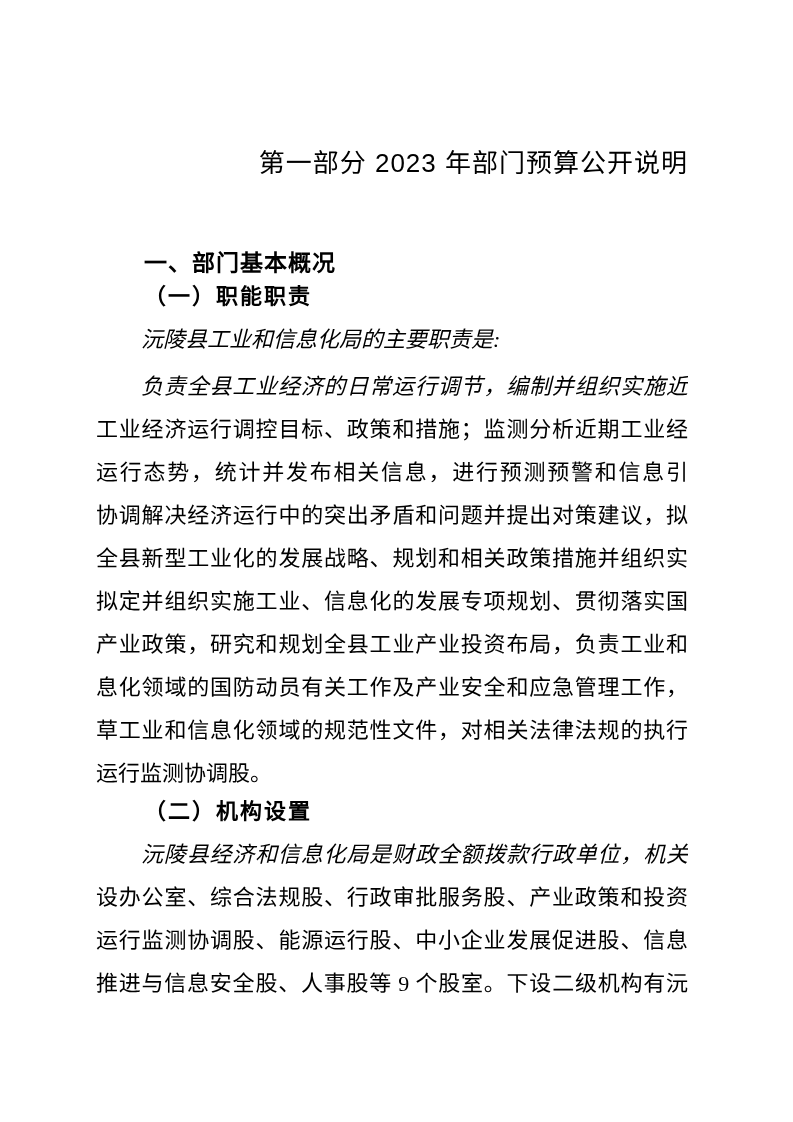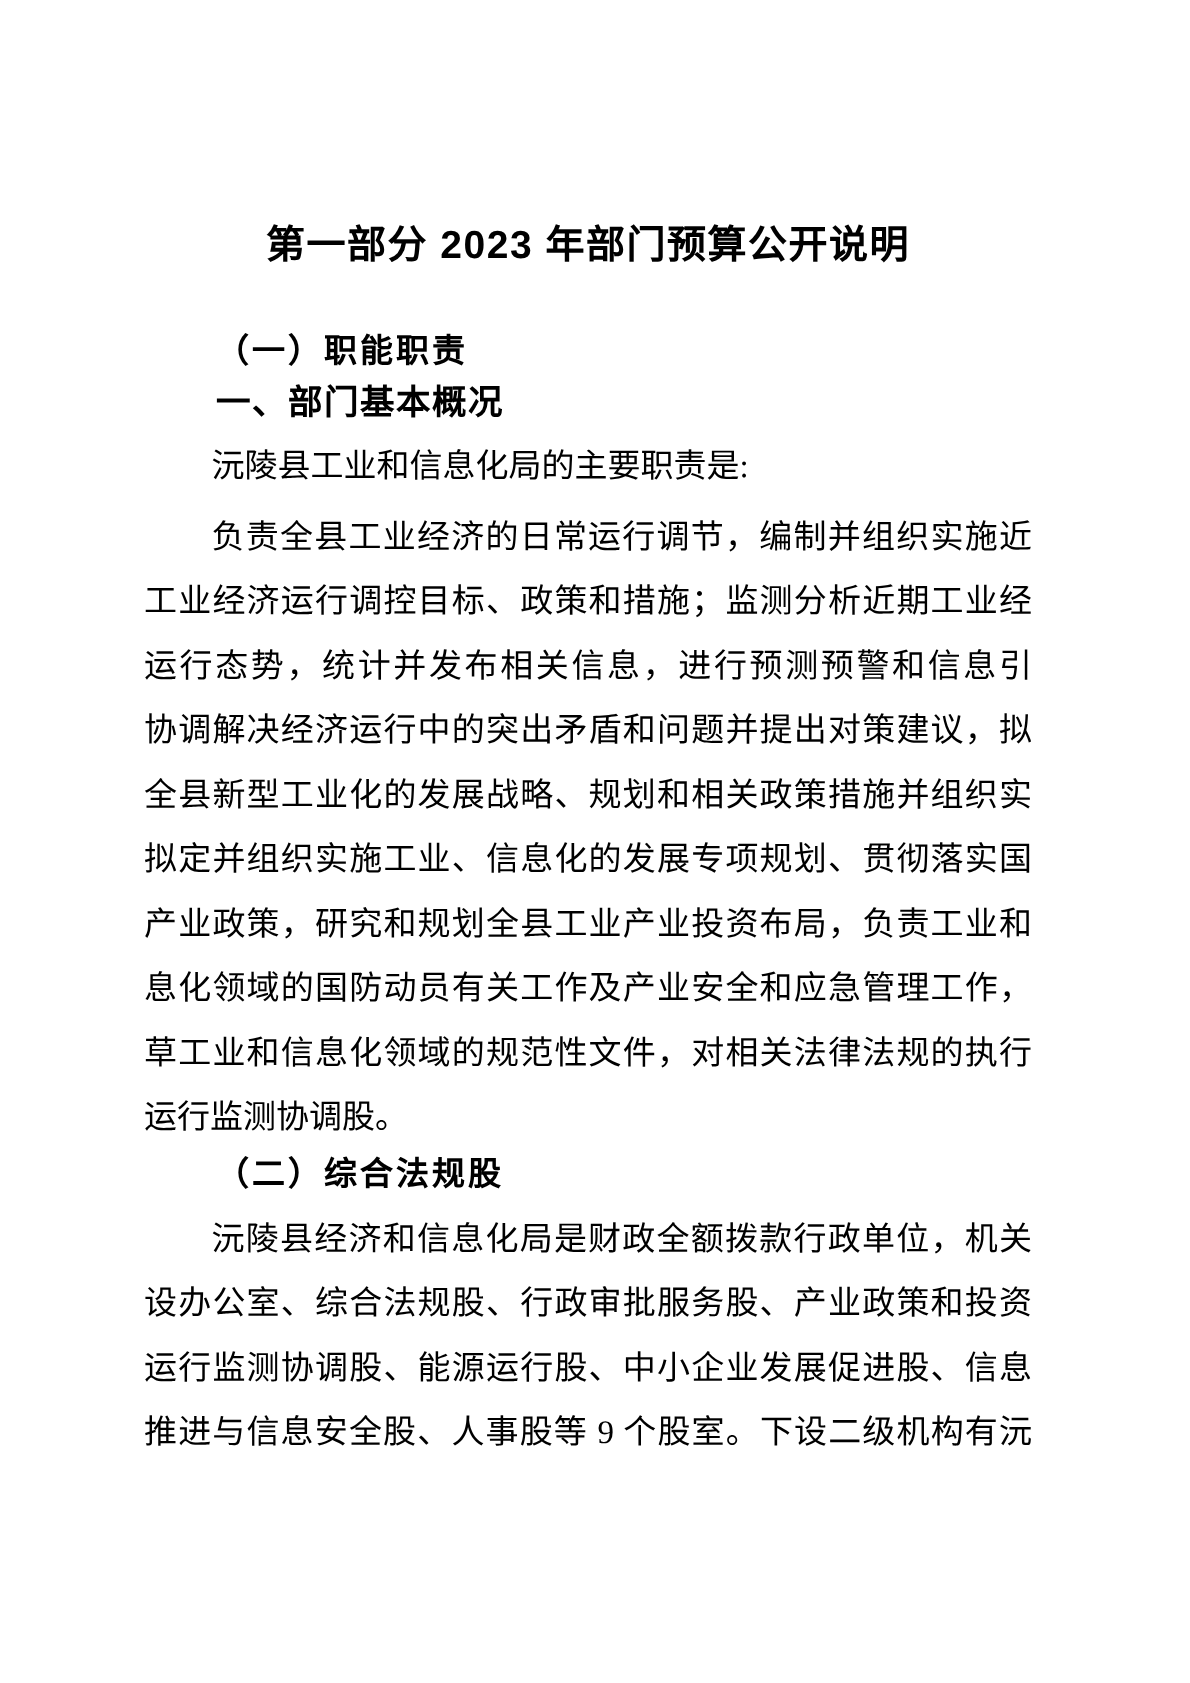--- a/index.html
+++ b/index.html
@@ -17,26 +17,26 @@
     color: #000000;
   }
   .content {
     position: absolute;
     left: 96px;
     top: 146px;
     width: 592px;
   }
   .doc-title {
     font-family: "Liberation Sans", "DejaVu Sans", sans-serif;
-    font-weight: bold;
+    font-weight: normal;
     font-size: 26px;
     line-height: 34px;
-    text-align: center;
+    text-align: right;
     letter-spacing: 1px;
-    margin: 0 0 37px 0;
+    margin: 0 0 66px 0;
     white-space: nowrap;
   }
   .heading {
     font-family: "Liberation Sans", "DejaVu Sans", sans-serif;
     font-weight: bold;
     margin: 0;
     padding-left: 48px;
     white-space: nowrap;
   }
   .heading.h1 {
@@ -60,47 +60,48 @@
   .para .line.full {
     white-space: normal;
     text-align: justify;
     text-align-last: justify;
     text-justify: inter-character;
     overflow: hidden;
     height: 43px;
   }
   .para .line.first {
     padding-left: 45px;
+    font-style: italic;
   }
 </style>
 </head>
 <body>
 
 <div class="page">
   <div class="content">
     <div class="doc-title">第一部分 2023 年部门预算公开说明</div>
     <div>
+        <div class="heading h1">一、部门基本概况</div>
         <div class="heading h2">（一）职能职责</div>
-        <div class="heading h1">一、部门基本概况</div>
         <div class="para">
           <div class="line first">沅陵县工业和信息化局的主要职责是:</div>
         </div>
         <div class="para">
           <div class="line first full">负责全县工业经济的日常运行调节，编制并组织实施近期</div>
           <div class="line full">工业经济运行调控目标、政策和措施；监测分析近期工业经济</div>
           <div class="line full">运行态势，统计并发布相关信息，进行预测预警和信息引导，</div>
           <div class="line full">协调解决经济运行中的突出矛盾和问题并提出对策建议，拟定</div>
           <div class="line full">全县新型工业化的发展战略、规划和相关政策措施并组织实施，</div>
           <div class="line full">拟定并组织实施工业、信息化的发展专项规划、贯彻落实国家</div>
           <div class="line full">产业政策，研究和规划全县工业产业投资布局，负责工业和信</div>
           <div class="line full">息化领域的国防动员有关工作及产业安全和应急管理工作，起</div>
           <div class="line full">草工业和信息化领域的规范性文件，对相关法律法规的执行情</div>
           <div class="line">运行监测协调股。</div>
         </div>
-        <div class="heading h2">（二）综合法规股</div>
+        <div class="heading h2">（二）机构设置</div>
         <div class="para">
           <div class="line first full">沅陵县经济和信息化局是财政全额拨款行政单位，机关内</div>
           <div class="line full">设办公室、综合法规股、行政审批服务股、产业政策和投资股、</div>
           <div class="line full">运行监测协调股、能源运行股、中小企业发展促进股、信息化</div>
           <div class="line full">推进与信息安全股、人事股等 9 个股室。下设二级机构有沅陵</div>
         </div>
       </div>
   </div>
 </div>
 

